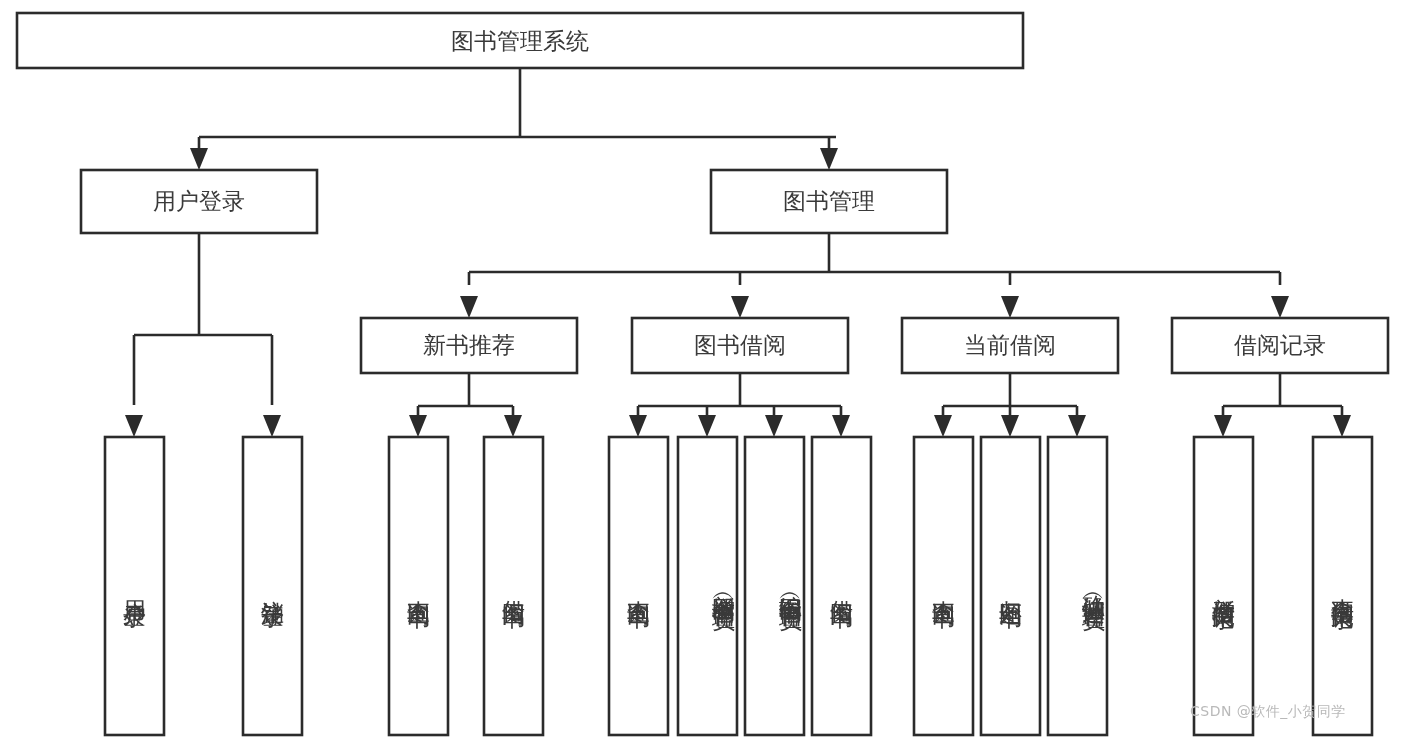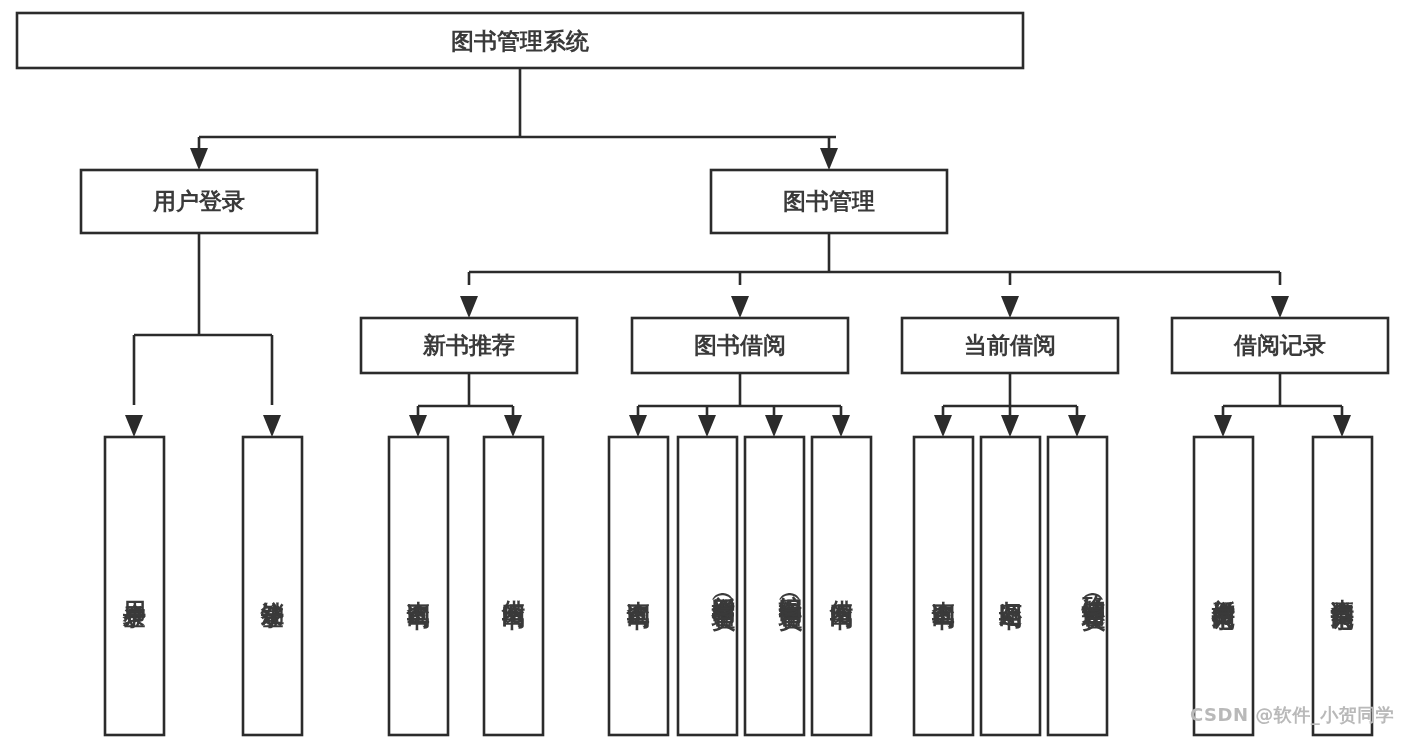--- a/index.html
+++ b/index.html
@@ -12,21 +12,20 @@
     width: 1405px;
     height: 747px;
     font-family: "DejaVu Sans", "Liberation Sans", sans-serif;
     overflow: hidden;
   }
   #diagram-root {
     position: relative;
     width: 1405px;
     height: 747px;
     background: #ffffff;
-    font-weight: bold;
   }
   svg.diagram-canvas {
     position: absolute;
     left: 0;
     top: 0;
     width: 1405px;
     height: 747px;
     display: block;
   }
   .node-box {
@@ -65,21 +64,21 @@
     font-size: 23px;
     line-height: 1.18;
     letter-spacing: 2px;
     color: #3a3a3a;
     white-space: nowrap;
     pointer-events: none;
   }
   .watermark {
     position: absolute;
     font-family: "DejaVu Sans", "Liberation Sans", sans-serif;
-    font-size: 18px;
+    font-size: 14px;
     color: #b9b9b9;
     white-space: nowrap;
     letter-spacing: 0.5px;
   }
 </style>
 </head>
 <body>
 
 <div id="diagram-root">
 

